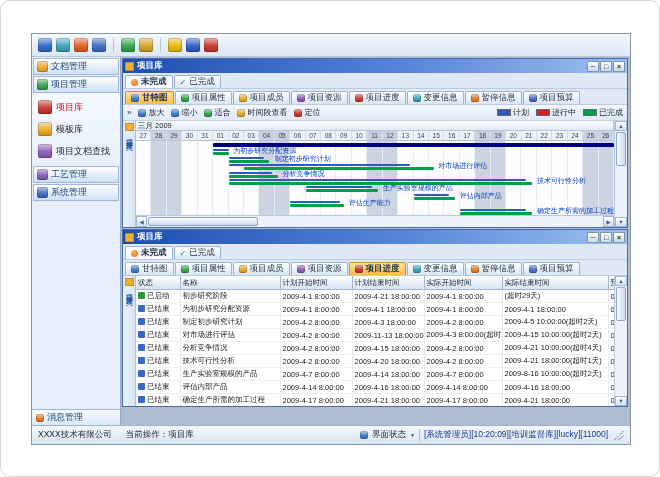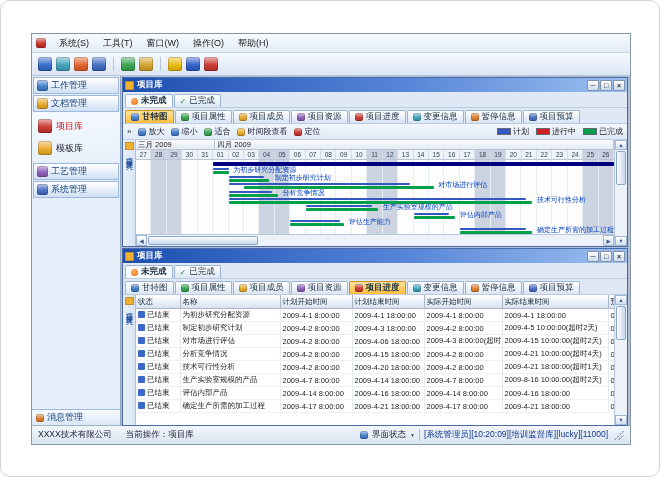--- a/index.html
+++ b/index.html
@@ -91,59 +91,59 @@
   .sb-sep{width:1px;height:12px;background:#b0c0d4;}
   .sb-session{color:#14388c;}
   .grip{width:10px;height:10px;margin-left:2px;background:linear-gradient(135deg,transparent 50%,#9fb2c8 50%,#9fb2c8 58%,transparent 58%,transparent 70%,#9fb2c8 70%,#9fb2c8 78%,transparent 78%);}
 </style>
 </head>
 <body>
 
 <div class="page">
   <div class="app">
 
-    <div class="menubar">
-      <span class="appic glossy"></span>
-      <span id="menu-items"><span class="mi">系统(S)</span><span class="mi">工具(T)</span><span class="mi">窗口(W)</span><span class="mi">操作(O)</span><span class="mi">帮助(H)</span></span>
-    </div>
 
     <div class="toolbar" id="toolbar">
         <span class="ic ic14 glossy" style="background-color: rgb(42, 102, 200);"></span>
         <span class="ic ic14 glossy" style="background-color: rgb(56, 160, 184);"></span>
         <span class="ic ic14 glossy" style="background-color: rgb(224, 90, 32);"></span>
         <span class="ic ic14 glossy" style="background-color: rgb(56, 104, 192);"></span>
         <span class="tsep"></span>
         <span class="ic ic14 glossy" style="background-color: rgb(48, 160, 72);"></span>
         <span class="ic ic14 glossy" style="background-color: rgb(208, 160, 32);"></span>
         <span class="tsep"></span>
         <span class="ic ic14 glossy" style="background-color: rgb(232, 184, 0);"></span>
         <span class="ic ic14 glossy" style="background-color: rgb(40, 88, 200);"></span>
         <span class="ic ic14 glossy" style="background-color: rgb(200, 48, 40);"></span>
       </div>
 
     <div class="main">
 
       <div class="sidebar">
         <div id="side-groups">
             <div class="group">
-              <span class="ic ic12 glossy" style="background-color: rgb(58, 120, 200);"></span>
-              <span>工作管理</span>
-            </div>
-            <div class="group">
               <span class="ic ic12 glossy" style="background-color: rgb(232, 168, 32);"></span>
               <span>文档管理</span>
+            </div>
+            <div class="group">
+              <span class="ic ic12 glossy" style="background-color: rgb(48, 160, 72);"></span>
+              <span>项目管理</span>
             </div>
             <div class="items">
               <div class="item active">
                 <span class="ic ic14 glossy" style="background-color: rgb(200, 48, 40);"></span>
                 <span>项目库</span>
               </div>
               <div class="item">
                 <span class="ic ic14 glossy" style="background-color: rgb(232, 168, 32);"></span>
                 <span>模板库</span>
+              </div>
+              <div class="item">
+                <span class="ic ic14 glossy" style="background-color: rgb(136, 88, 184);"></span>
+                <span>项目文档查找</span>
               </div>
             </div>
             <div class="group">
               <span class="ic ic12 glossy" style="background-color: rgb(136, 88, 184);"></span>
               <span>工艺管理</span>
             </div>
             <div class="group">
               <span class="ic ic12 glossy" style="background-color: rgb(64, 104, 192);"></span>
               <span>系统管理</span>
             </div>
@@ -249,21 +249,20 @@
               </span>
             </div>
           <div class="gbody">
             <div class="vstrip">
               <span class="vsic glossy"></span>
               <span class="vst">项目文件夹</span>
             </div>
             <div class="gmain">
               <div class="gmonths" id="g-months">
                   <div class="g-month" style="flex-grow: 5;">三月 2009</div>
-                  <div class="g-month" style="flex-grow: 26;">四月 2009</div>
                 </div>
               <div class="gdays" id="g-days">
                   <div class="g-day">27</div>
                   <div class="g-day wk">28</div>
                   <div class="g-day wk">29</div>
                   <div class="g-day">30</div>
                   <div class="g-day">31</div>
                   <div class="g-day">01</div>
                   <div class="g-day">02</div>
                   <div class="g-day">03</div>
@@ -467,20 +466,29 @@
                       <th>名称</th>
                       <th>计划开始时间</th>
                       <th>计划结束时间</th>
                       <th>实际开始时间</th>
                       <th>实际结束时间</th>
                       <th>预算</th>
                     </tr>
                   </thead>
                   <tbody>
                     <tr>
+                      <td><span class="sic" style="background-color: rgb(42, 154, 64);"></span>已启动</td>
+                      <td>初步研究阶段</td>
+                      <td>2009-4-1 8:00:00</td>
+                      <td>2009-4-21 18:00:00</td>
+                      <td>2009-4-1 8:00:00</td>
+                      <td class="red">(超时29天)</td>
+                      <td>0</td>
+                    </tr>
+                    <tr>
                       <td><span class="sic" style="background-color: rgb(58, 104, 200);"></span>已结束</td>
                       <td>为初步研究分配资源</td>
                       <td>2009-4-1 8:00:00</td>
                       <td>2009-4-1 18:00:00</td>
                       <td>2009-4-1 8:00:00</td>
                       <td>2009-4-1 18:00:00</td>
                       <td>0</td>
                     </tr>
                     <tr>
                       <td><span class="sic" style="background-color: rgb(58, 104, 200);"></span>已结束</td>
@@ -488,21 +496,21 @@
                       <td>2009-4-2 8:00:00</td>
                       <td>2009-4-3 18:00:00</td>
                       <td>2009-4-2 8:00:00</td>
                       <td class="red">2009-4-5 10:00:00(超时2天)</td>
                       <td>0</td>
                     </tr>
                     <tr>
                       <td><span class="sic" style="background-color: rgb(58, 104, 200);"></span>已结束</td>
                       <td>对市场进行评估</td>
                       <td>2009-4-2 8:00:00</td>
-                      <td>2009-4-06 18:00:00</td>
+                      <td>2009-11-13 18:00:00</td>
                       <td class="red">2009-4-3 8:00:00(超时1天)</td>
                       <td class="red">2009-4-15 10:00:00(超时2天)</td>
                       <td>0</td>
                     </tr>
                     <tr>
                       <td><span class="sic" style="background-color: rgb(58, 104, 200);"></span>已结束</td>
                       <td>分析竞争情况</td>
                       <td>2009-4-2 8:00:00</td>
                       <td>2009-4-15 18:00:00</td>
                       <td>2009-4-2 8:00:00</td>

